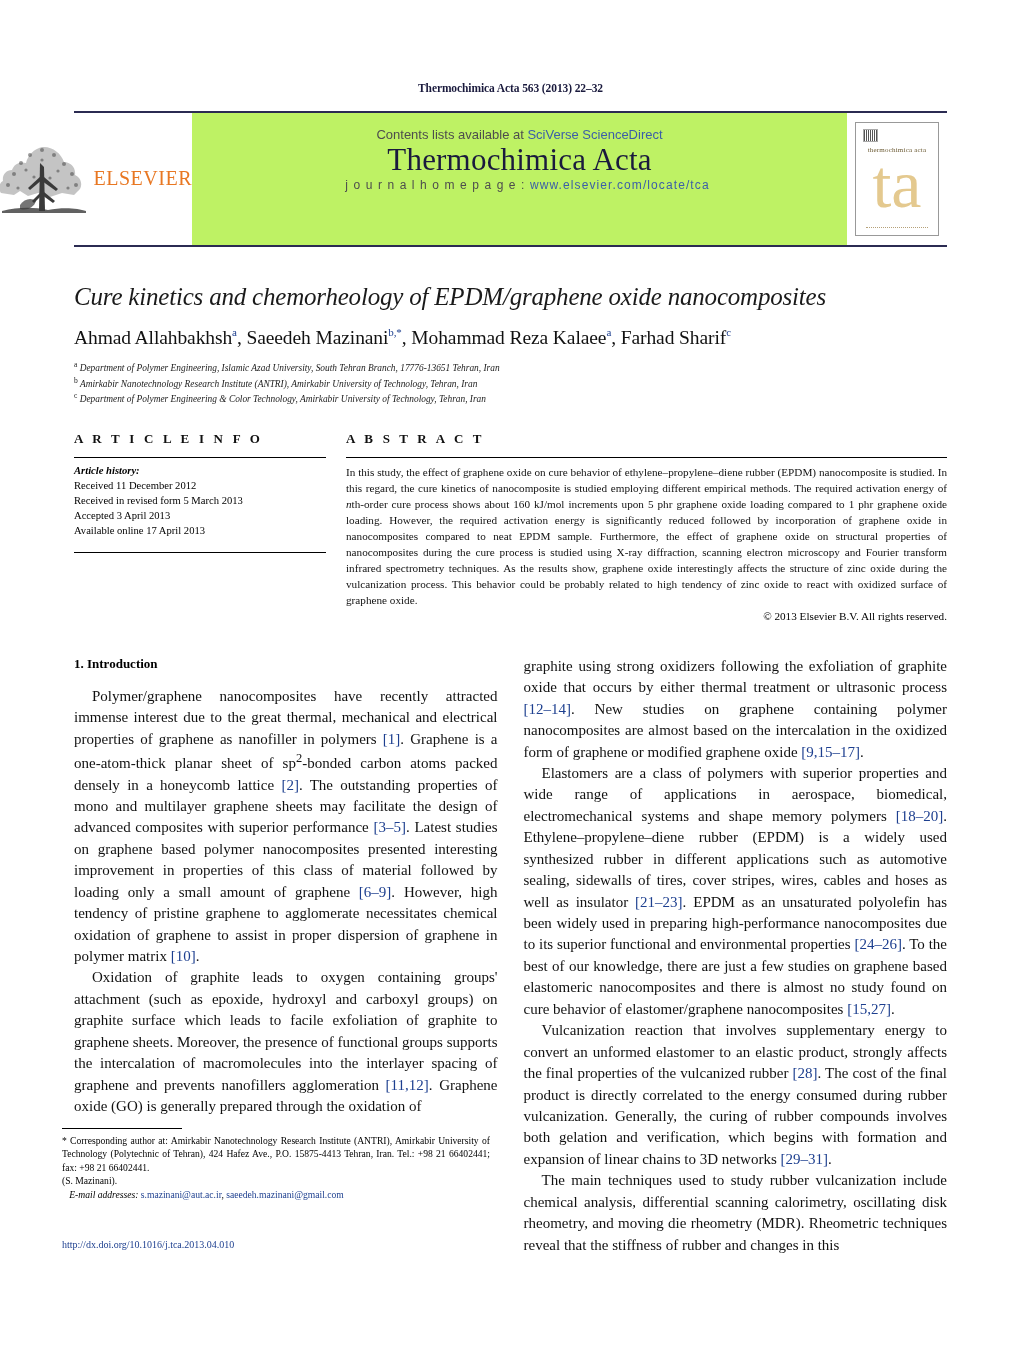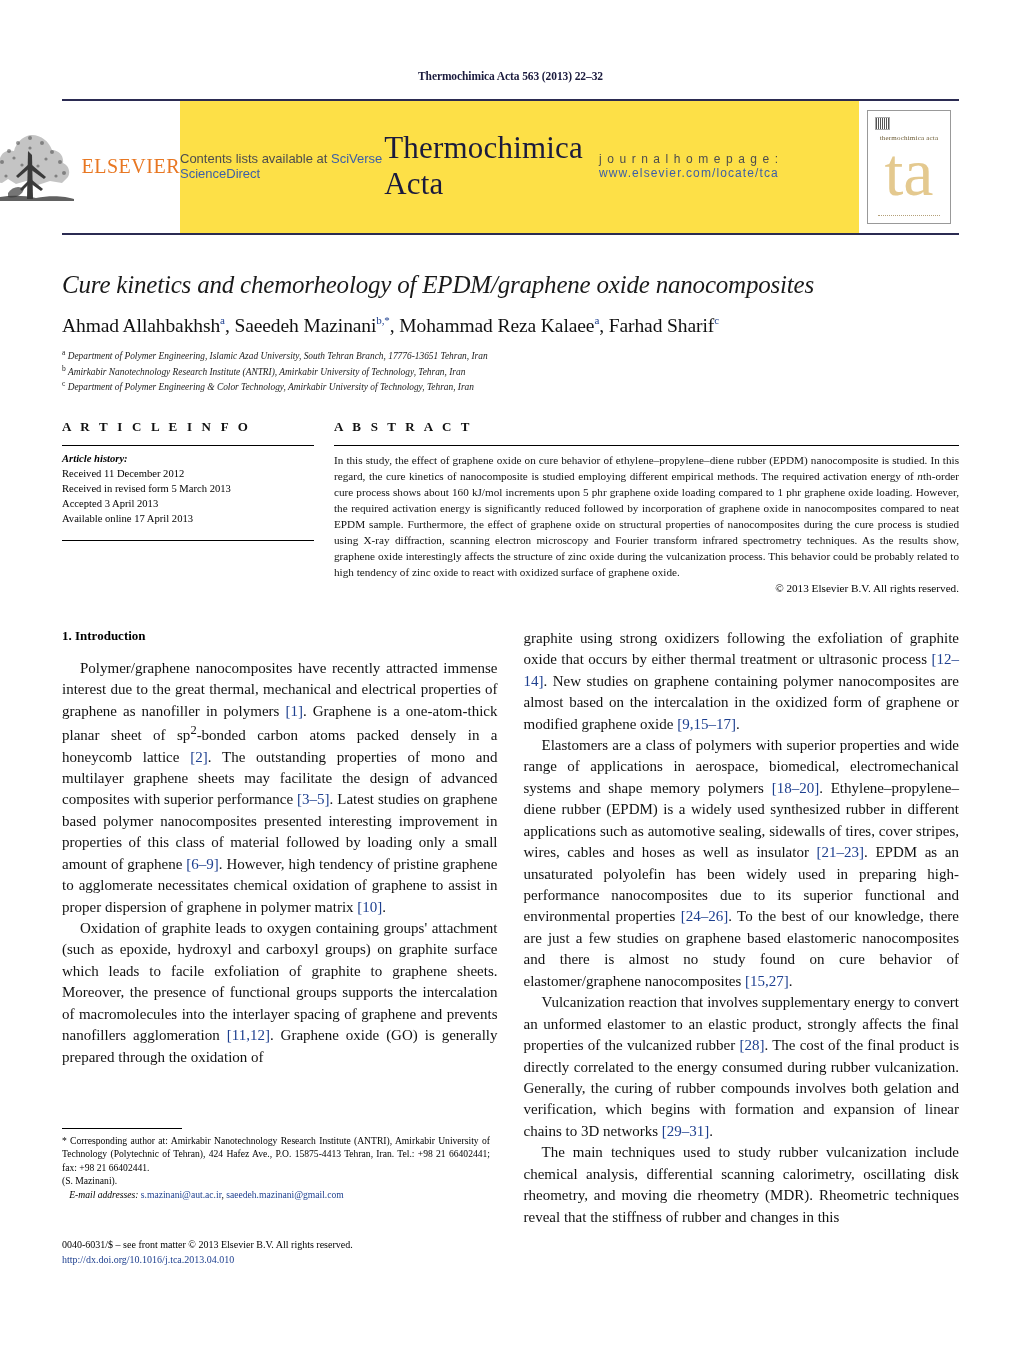--- a/index.html
+++ b/index.html
@@ -12,21 +12,21 @@
     font-family: "Liberation Serif", "DejaVu Serif", serif;
     color: #000;
     position: relative;
     overflow: hidden;
   }
   .page {
     position: relative;
     width: 1021px;
     height: 1351px;
     box-sizing: border-box;
-    padding: 0;
+    padding: 12px;
   }
 
   
   .running-head {
     text-align: center;
     font-size: 11.5px;
     font-weight: bold;
     letter-spacing: -0.1px;
     color: #1a1a3d;
     padding-top: 70px;
@@ -61,25 +61,25 @@
   .elsevier-word {
     font-family: "Liberation Serif", serif;
     font-size: 20px;
     letter-spacing: 0.5px;
     color: #E87722;
     line-height: 1;
     margin-top: 1px;
   }
   .center-band {
     flex: 1 1 auto;
-    background: #fde047;
-    display: flex;
-    flex-direction: row;
+    background: #bef264;
+    display: flex;
+    flex-direction: column;
     align-items: center;
-    justify-content: space-between;
+    justify-content: flex-start;
     padding: 14px 0 16px 0;
     box-sizing: border-box;
   }
   .contents-line {
     font-family: "Liberation Sans", sans-serif;
     font-size: 13px;
     color: #4d4d4d;
   }
   .contents-line .sd-link { color: #3b5ea8; }
   .journal-name {
@@ -366,17 +366,16 @@
     <div class="fn-text">* Corresponding author at: Amirkabir Nanotechnology Research Institute (ANTRI), Amirkabir University of Technology (Polytechnic of Tehran), 424 Hafez Ave., P.O. 15875-4413 Tehran, Iran. Tel.: +98 21 66402441; fax: +98 21 66402441.</div>
     <div class="fn-text">(S. Mazinani).</div>
     <div class="fn-text">
       &nbsp;&nbsp;&nbsp;<span class="lbl">E-mail addresses:</span>
       <span class="fn-link">s.mazinani@aut.ac.ir</span>,
       <span class="fn-link">saeedeh.mazinani@gmail.com</span>
     </div>
   </div>
 
   <div class="issn-block">
-    <div>0040-6031/$ – see front matter © 2013 Elsevier B.V. All rights reserved.</div>
     <div class="doi">http://dx.doi.org/10.1016/j.tca.2013.04.010</div>
   </div>
 
 </div>
 
 </body></html>

